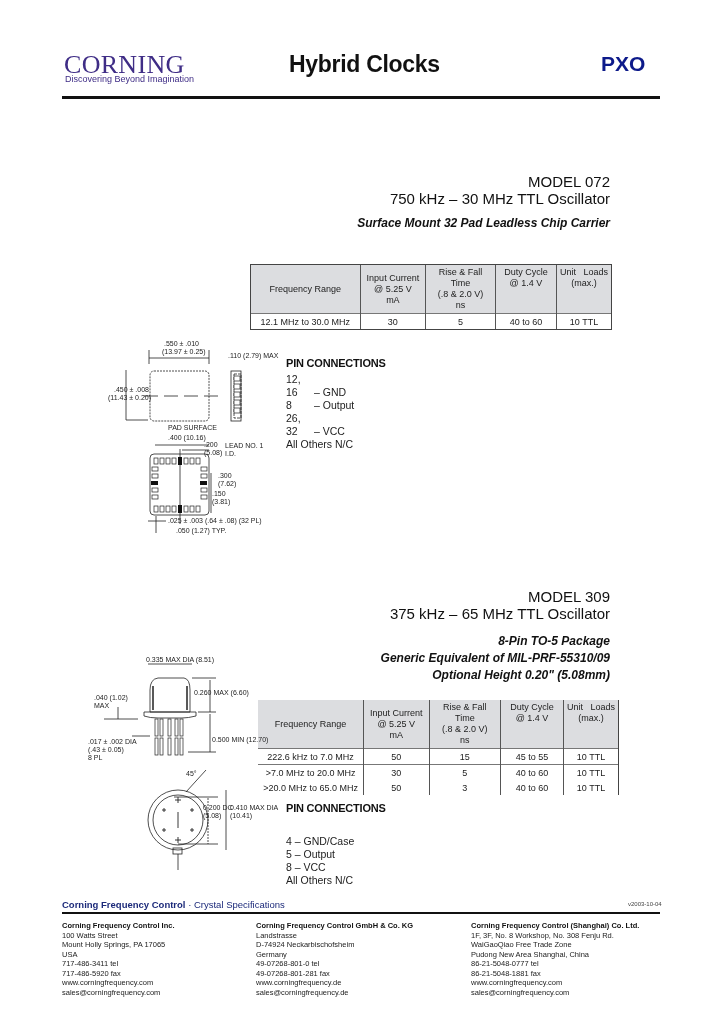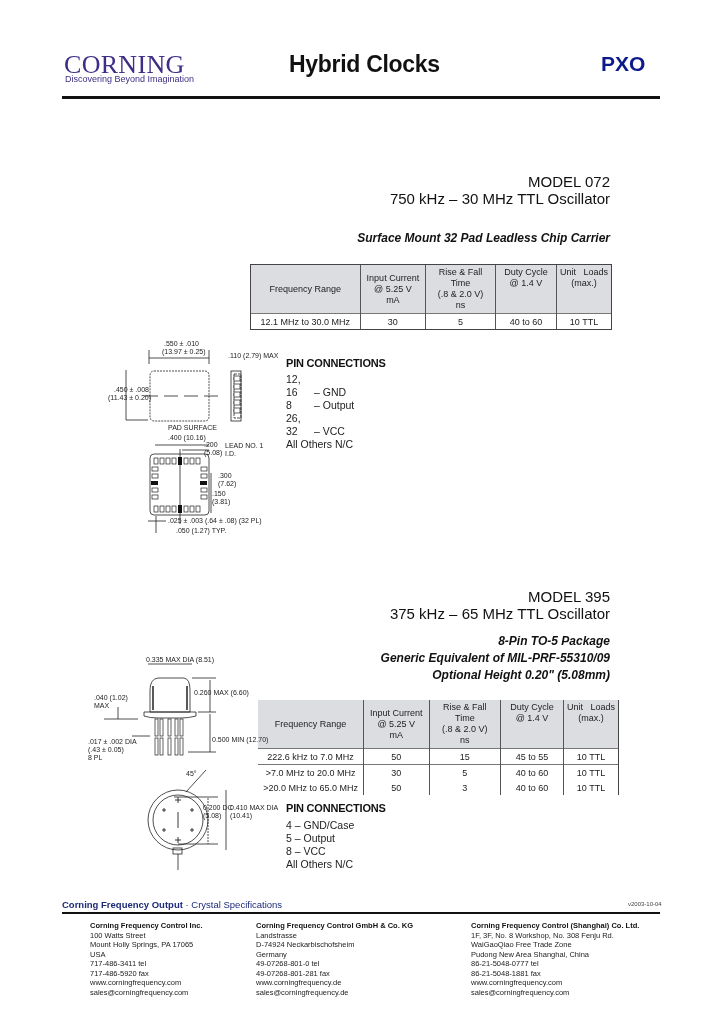--- a/index.html
+++ b/index.html
@@ -48,21 +48,21 @@
 <body>
 
 <div class="abs logo-word">CORNING</div>
 <div class="abs logo-tag">Discovering Beyond Imagination</div>
 <div class="abs doc-title">Hybrid Clocks</div>
 <div class="abs series-code">PXO</div>
 <div class="abs top-rule"></div>
 
 <div class="abs model-title" style="top:173px;">MODEL 072</div>
 <div class="abs model-sub" style="top:190px;">750 kHz – 30 MHz TTL Oscillator</div>
-<div class="abs pkg-line" style="top:230px;text-align:center;">Surface Mount 32 Pad Leadless Chip Carrier</div>
+<div class="abs pkg-line" style="top:215px;text-align:center;">Surface Mount 32 Pad Leadless Chip Carrier</div>
 
 <div class="abs tbl-wrap" style="left:250px; top:264px; width:360px;">
   <table class="spec" style="width:360px;">
     <thead>
       <tr>
         <th style="width:110px; height:38px;"><span>Frequency Range</span></th>
         <th style="width:62px;"><span>Input Current</span><br><span>@ 5.25 V</span><br><span>mA</span></th>
         <th style="width:68px;"><span>Rise &amp; Fall Time</span><br><span>(.8 &amp; 2.0 V)</span><br><span>ns</span></th>
         <th style="width:58px; vertical-align:top;"><span>Duty Cycle</span><br><span>@ 1.4 V</span></th>
         <th style="vertical-align:top; white-space:pre;"><span>Unit   Loads</span><br><span>(max.)</span></th>
@@ -161,21 +161,21 @@
   <div class="abs dim" style="left:137px; top:104px;">LEAD NO. 1</div>
   <div class="abs dim" style="left:137px; top:112px;">I.D.</div>
   <div class="abs dim" style="left:130px; top:134px;">.300</div>
   <div class="abs dim" style="left:130px; top:142px;">(7.62)</div>
   <div class="abs dim" style="left:124px; top:152px;">.150</div>
   <div class="abs dim" style="left:124px; top:160px;">(3.81)</div>
   <div class="abs dim" style="left:80px; top:179px;">.025 ± .003 (.64 ± .08) (32 PL)</div>
   <div class="abs dim" style="left:88px; top:189px;">.050 (1.27) TYP.</div>
 </div>
 
-<div class="abs model-title" style="top:588px;">MODEL 395</div>
+<div class="abs model-title" style="top:588px;">MODEL 309</div>
 <div class="abs model-sub" style="top:605px;margin-left:9px;">375 kHz – 65 MHz TTL Oscillator</div>
 <div class="abs pkg-line" style="top:633px;">8-Pin TO-5 Package</div>
 <div class="abs pkg-line" style="top:650px;">Generic Equivalent of MIL-PRF-55310/09</div>
 <div class="abs pkg-line" style="top:667px;">Optional Height 0.20" (5.08mm)</div>
 
 <div class="abs" style="left:258px; top:700px; width:360px; border-right:1px solid #444;">
   <table class="spec" style="width:360px;">
     <thead>
       <tr>
         <th style="width:106px; height:38px;"><span>Frequency Range</span></th>
@@ -206,21 +206,21 @@
         <td style="border-top:none;">3</td>
         <td style="border-top:none;">40 to 60</td>
         <td style="border-top:none;">10 TTL</td>
       </tr>
     </tbody>
   </table>
 </div>
 
 <div class="abs" style="left:286px; top:802px;">
   <div class="pins-title">PIN CONNECTIONS</div>
-  <div style="margin-top:5px;">
+  <div style="margin-top:21px;">
     <div class="pins-line">4 – GND/Case</div>
     <div class="pins-line">5 – Output</div>
     <div class="pins-line">8 – VCC</div>
     <div class="pins-line">All Others N/C</div>
   </div>
 </div>
 
 <div class="abs" style="left:88px; top:652px; width:200px; height:230px;">
   <svg width="200" height="230" viewBox="0 0 200 230">
     <g stroke="#222" fill="none" stroke-width="0.8">
@@ -285,25 +285,25 @@
   <div class="abs dim" style="left:0px; top:94px;">(.43 ± 0.05)</div>
   <div class="abs dim" style="left:0px; top:102px;">8 PL</div>
   <div class="abs dim" style="left:124px; top:84px;">0.500 MIN (12.70)</div>
   <div class="abs dim" style="left:98px; top:118px;">45°</div>
   <div class="abs dim" style="left:115px; top:152px;">0.200 DC</div>
   <div class="abs dim" style="left:115px; top:160px;">(5.08)</div>
   <div class="abs dim" style="left:142px; top:152px;">0.410 MAX DIA</div>
   <div class="abs dim" style="left:142px; top:160px;">(10.41)</div>
 </div>
 
-<div class="abs footer-brand"><b>Corning Frequency Output</b><span> · Crystal Specifications</span></div>
+<div class="abs footer-brand"><b>Corning Frequency Control</b><span> · Crystal Specifications</span></div>
 <div class="abs footer-code">v2003-10-04</div>
 <div class="abs footer-rule"></div>
 
-<div class="abs addr" style="left:62px; top:921px;margin-left:28px;">
+<div class="abs addr" style="left:62px; top:921px;">
   <div class="co">Corning Frequency Control Inc.</div>
   <div>100 Watts Street</div>
   <div>Mount Holly Springs, PA 17065</div>
   <div>USA</div>
   <div>717-486-3411 tel</div>
   <div>717-486-5920 fax</div>
   <div>www.corningfrequency.com</div>
   <div>sales@corningfrequency.com</div>
 </div>
 <div class="abs addr" style="left:256px; top:921px;">

